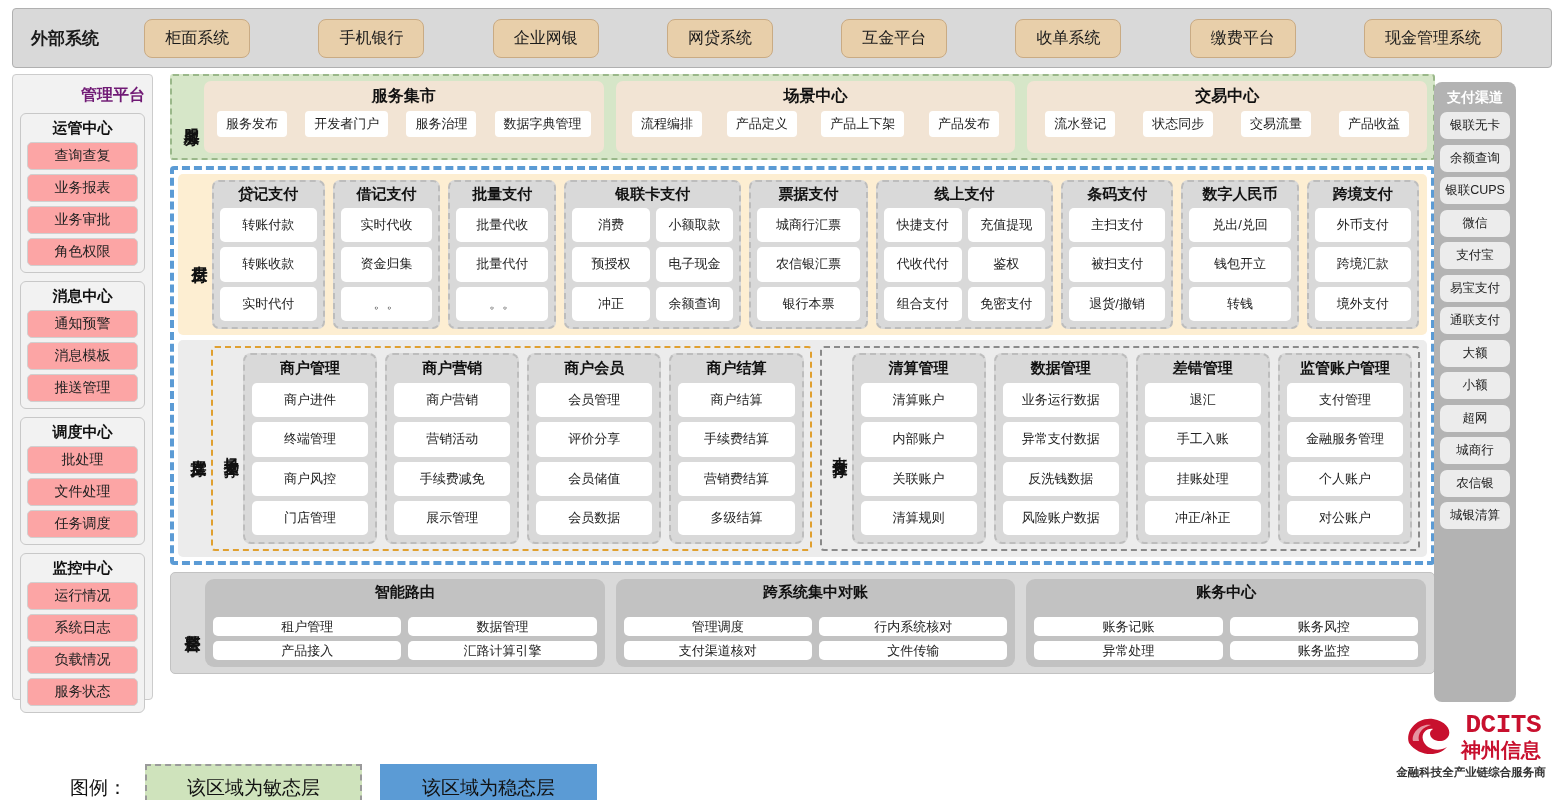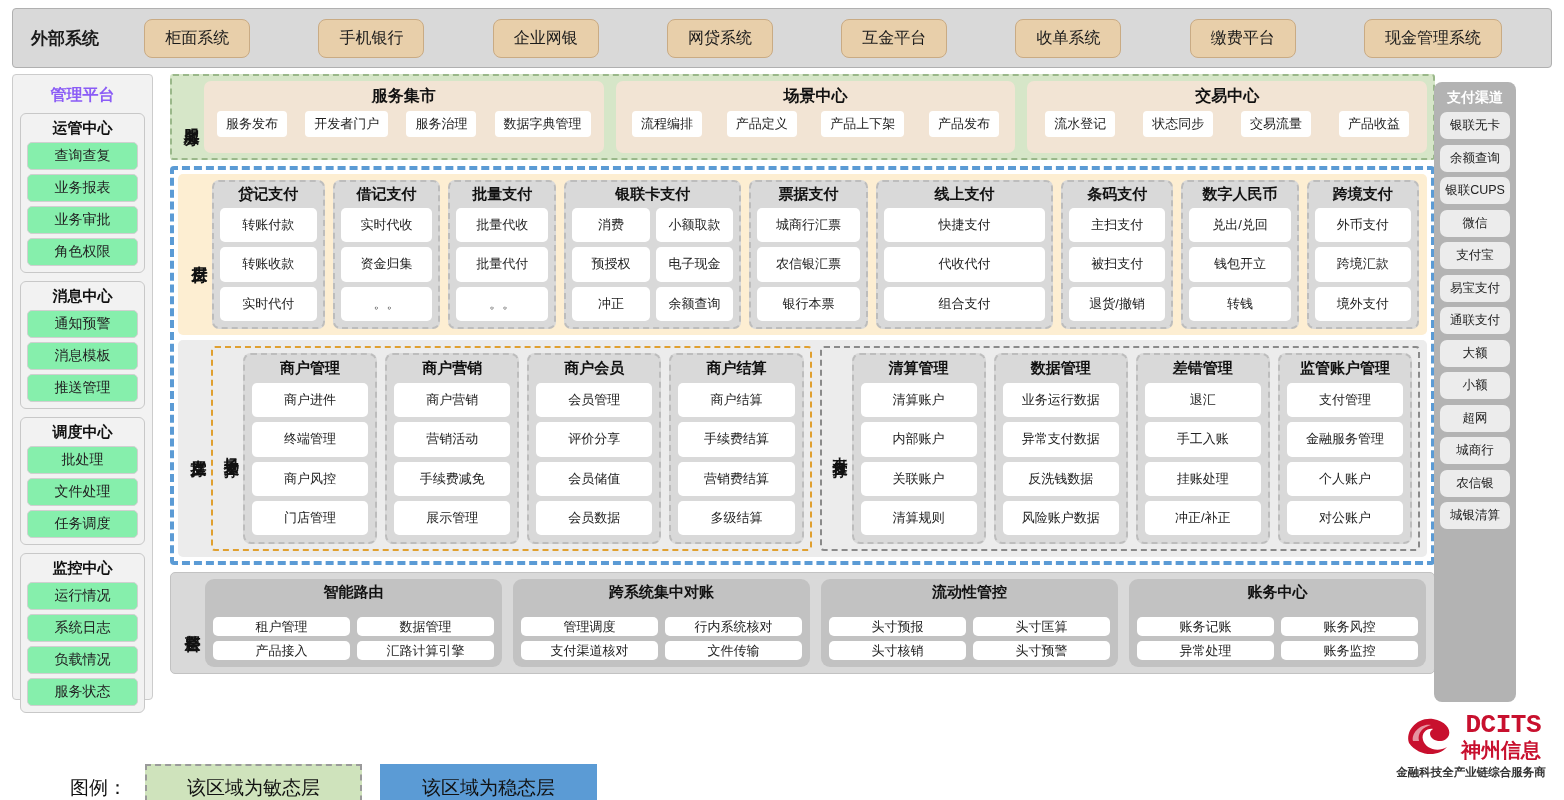--- a/index.html
+++ b/index.html
@@ -38,36 +38,36 @@
   
   .left-panel {
     position: absolute; left: 12px; top: 74px;
     width: 141px; height: 626px;
     background: #f2f2f2;
     border: 1px solid #cccccc;
     border-radius: 4px;
     padding: 6px 7px;
   }
   .left-title {
-    text-align: center; font-size: 16px; font-weight: bold;
-    color: #8b5cf6; padding: 4px 0 7px;
+    text-align: right; font-size: 16px; font-weight: bold;
+    color: #701a75; padding: 4px 0 7px;
   }
   .lgroup {
     background: #f2f2f2;
     border: 1px solid #c8c8c8;
     border-radius: 6px;
     margin-bottom: 8px;
     padding: 3px 6px 6px;
   }
   .lgroup-title {
     text-align: center; font-size: 15px; font-weight: bold;
     color: #111; padding: 2px 0 4px;
   }
   .litem {
-    background: #86efac;
+    background: #fca5a5;
     border: 1px solid #d0d0d0;
     border-radius: 5px;
     text-align: center;
     font-size: 14px; color: #222;
     padding: 4px 0;
     margin-bottom: 4px;
   }
   .litem:last-child { margin-bottom: 0; }
 
   
@@ -449,20 +449,25 @@
         </div>
 
         <div class="pay-group" style="flex:1.75">
           <div class="pg-title">线上支付</div>
           <div class="pg-body">
             <div class="pg-col">
               <div class="pg-chip">快捷支付</div>
               <div class="pg-chip">代收代付</div>
               <div class="pg-chip">组合支付</div>
             </div>
+            <div class="pg-col">
+              <div class="pg-chip">充值提现</div>
+              <div class="pg-chip">鉴权</div>
+              <div class="pg-chip">免密支付</div>
+            </div>
           </div>
         </div>
 
         <div class="pay-group" style="flex:1.05">
           <div class="pg-title">条码支付</div>
           <div class="pg-body">
             <div class="pg-col">
               <div class="pg-chip">主扫支付</div>
               <div class="pg-chip">被扫支付</div>
               <div class="pg-chip">退货/撤销</div>
@@ -594,33 +599,20 @@
             <div class="ig-chip">管理调度</div>
             <div class="ig-chip">行内系统核对</div>
           </div>
           <div class="ig-row">
             <div class="ig-chip">支付渠道核对</div>
             <div class="ig-chip">文件传输</div>
           </div>
         </div>
       </div>
 
-      <div class="integ-group">
-        <div class="ig-title">流动性管控</div>
-        <div class="ig-grid">
-          <div class="ig-row">
-            <div class="ig-chip">头寸预报</div>
-            <div class="ig-chip">头寸匡算</div>
-          </div>
-          <div class="ig-row">
-            <div class="ig-chip">头寸核销</div>
-            <div class="ig-chip">头寸预警</div>
-          </div>
-        </div>
-      </div>
 
       <div class="integ-group">
         <div class="ig-title">账务中心</div>
         <div class="ig-grid">
           <div class="ig-row">
             <div class="ig-chip">账务记账</div>
             <div class="ig-chip">账务风控</div>
           </div>
           <div class="ig-row">
             <div class="ig-chip">异常处理</div>

